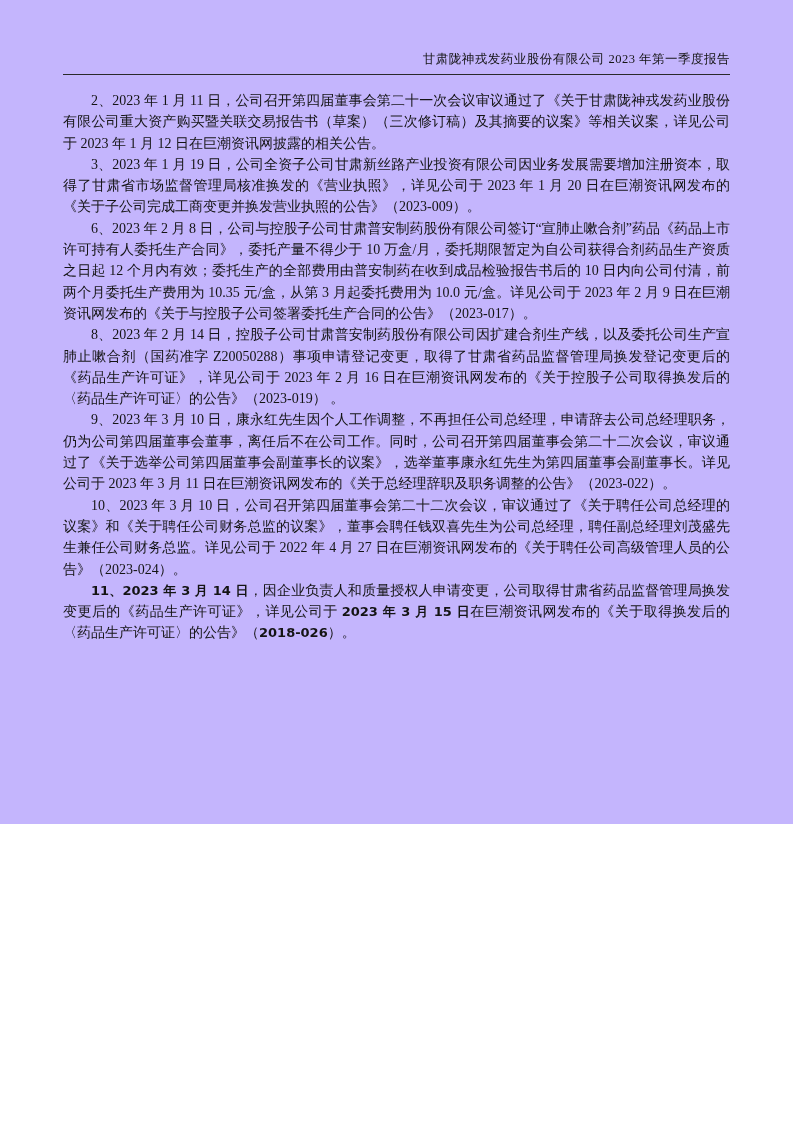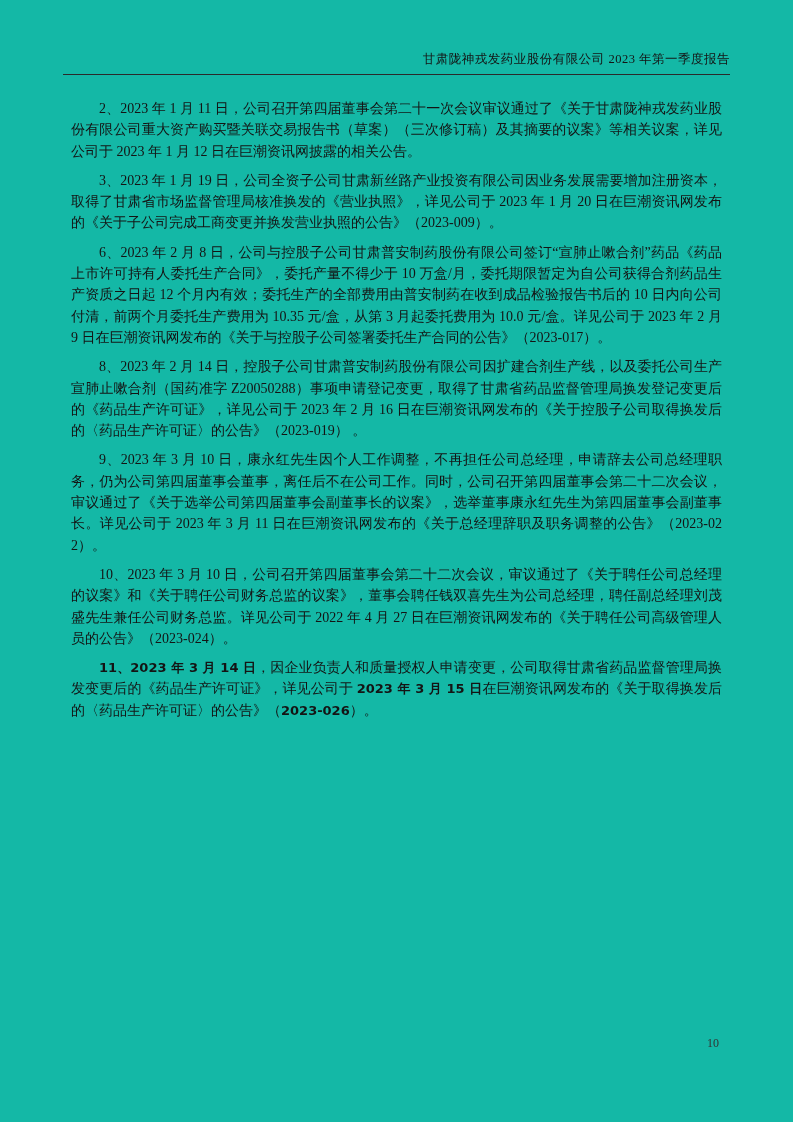--- a/index.html
+++ b/index.html
@@ -3,22 +3,22 @@
 <meta charset="utf-8">
 <style>
   html, body {
     margin: 0;
     padding: 0;
     background: #ffffff;
   }
   .sheet {
     position: relative;
     width: 793px;
-    height: 1122px;
-    background: #14b8a6;
+    height: 824px;
+    background: #c4b5fd;
     overflow: hidden;
     font-family: "Liberation Serif", "DejaVu Serif", serif;
     color: #141414;
   }
   .page-header {
     position: absolute;
     top: 50px;
     left: 63px;
     width: 667px;
     text-align: right;
@@ -31,21 +31,21 @@
   .doc-body {
     position: absolute;
     top: 90px;
     left: 63px;
     width: 667px;
     font-size: 14px;
     line-height: 21.3px;
     text-align: justify;
   }
   .doc-body p {
-    margin: 8px;
+    margin: 0;
     padding: 0;
     text-indent: 28px;
     word-break: break-all;
   }
   .sans-run {
     font-family: "DejaVu Sans", "Liberation Sans", sans-serif;
     font-weight: 600;
     font-size: 13px;
   }
   .page-footer {
@@ -65,20 +65,20 @@
     <span>甘肃陇神戎发药业股份有限公司 2023 年第一季度报告</span>
   </div>
 
   <div class="doc-body">
       <p><span>2、2023 年 1 月 11 日，公司召开第四届董事会第二十一次会议审议通过了《关于甘肃陇神戎发药业股份有限公司重大资产购买暨关联交易报告书（草案）（三次修订稿）及其摘要的议案》等相关议案，详见公司于 2023 年 1 月 12 日在巨潮资讯网披露的相关公告。</span></p>
       <p><span>3、2023 年 1 月 19 日，公司全资子公司甘肃新丝路产业投资有限公司因业务发展需要增加注册资本，取得了甘肃省市场监督管理局核准换发的《营业执照》，详见公司于 2023 年 1 月 20 日在巨潮资讯网发布的《关于子公司完成工商变更并换发营业执照的公告》（2023-009）。</span></p>
       <p><span>6、2023 年 2 月 8 日，公司与控股子公司甘肃普安制药股份有限公司签订“宣肺止嗽合剂”药品《药品上市许可持有人委托生产合同》，委托产量不得少于 10 万盒/月，委托期限暂定为自公司获得合剂药品生产资质之日起 12 个月内有效；委托生产的全部费用由普安制药在收到成品检验报告书后的 10 日内向公司付清，前两个月委托生产费用为 10.35 元/盒，从第 3 月起委托费用为 10.0 元/盒。详见公司于 2023 年 2 月 9 日在巨潮资讯网发布的《关于与控股子公司签署委托生产合同的公告》（2023-017）。</span></p>
       <p><span>8、2023 年 2 月 14 日，控股子公司甘肃普安制药股份有限公司因扩建合剂生产线，以及委托公司生产宣肺止嗽合剂（国药准字 Z20050288）事项申请登记变更，取得了甘肃省药品监督管理局换发登记变更后的《药品生产许可证》，详见公司于 2023 年 2 月 16 日在巨潮资讯网发布的《关于控股子公司取得换发后的〈药品生产许可证〉的公告》（2023-019） 。</span></p>
       <p><span>9、2023 年 3 月 10 日，康永红先生因个人工作调整，不再担任公司总经理，申请辞去公司总经理职务，仍为公司第四届董事会董事，离任后不在公司工作。同时，公司召开第四届董事会第二十二次会议，审议通过了《关于选举公司第四届董事会副董事长的议案》，选举董事康永红先生为第四届董事会副董事长。详见公司于 2023 年 3 月 11 日在巨潮资讯网发布的《关于总经理辞职及职务调整的公告》（2023-022）。</span></p>
       <p><span>10、2023 年 3 月 10 日，公司召开第四届董事会第二十二次会议，审议通过了《关于聘任公司总经理的议案》和《关于聘任公司财务总监的议案》，董事会聘任钱双喜先生为公司总经理，聘任副总经理刘茂盛先生兼任公司财务总监。详见公司于 2022 年 4 月 27 日在巨潮资讯网发布的《关于聘任公司高级管理人员的公告》（2023-024）。</span></p>
-      <p><span class="sans-run">11、</span><span class="sans-run">2023 年 3 月 14 日</span><span>，因企业负责人和质量授权人申请变更，公司取得甘肃省药品监督管理局换发变更后的《药品生产许可证》，详见公司于 </span><span class="sans-run">2023 年 3 月 15 日</span><span>在巨潮资讯网发布的《关于取得换发后的〈药品生产许可证〉的公告》（</span><span class="sans-run">2023-026</span><span>）。</span></p>
+      <p><span class="sans-run">11、</span><span class="sans-run">2023 年 3 月 14 日</span><span>，因企业负责人和质量授权人申请变更，公司取得甘肃省药品监督管理局换发变更后的《药品生产许可证》，详见公司于 </span><span class="sans-run">2023 年 3 月 15 日</span><span>在巨潮资讯网发布的《关于取得换发后的〈药品生产许可证〉的公告》（</span><span class="sans-run">2018-026</span><span>）。</span></p>
     </div>
 
   <div class="page-footer">
     <span>10</span>
   </div>
 
 </div>
 
 </body></html>

